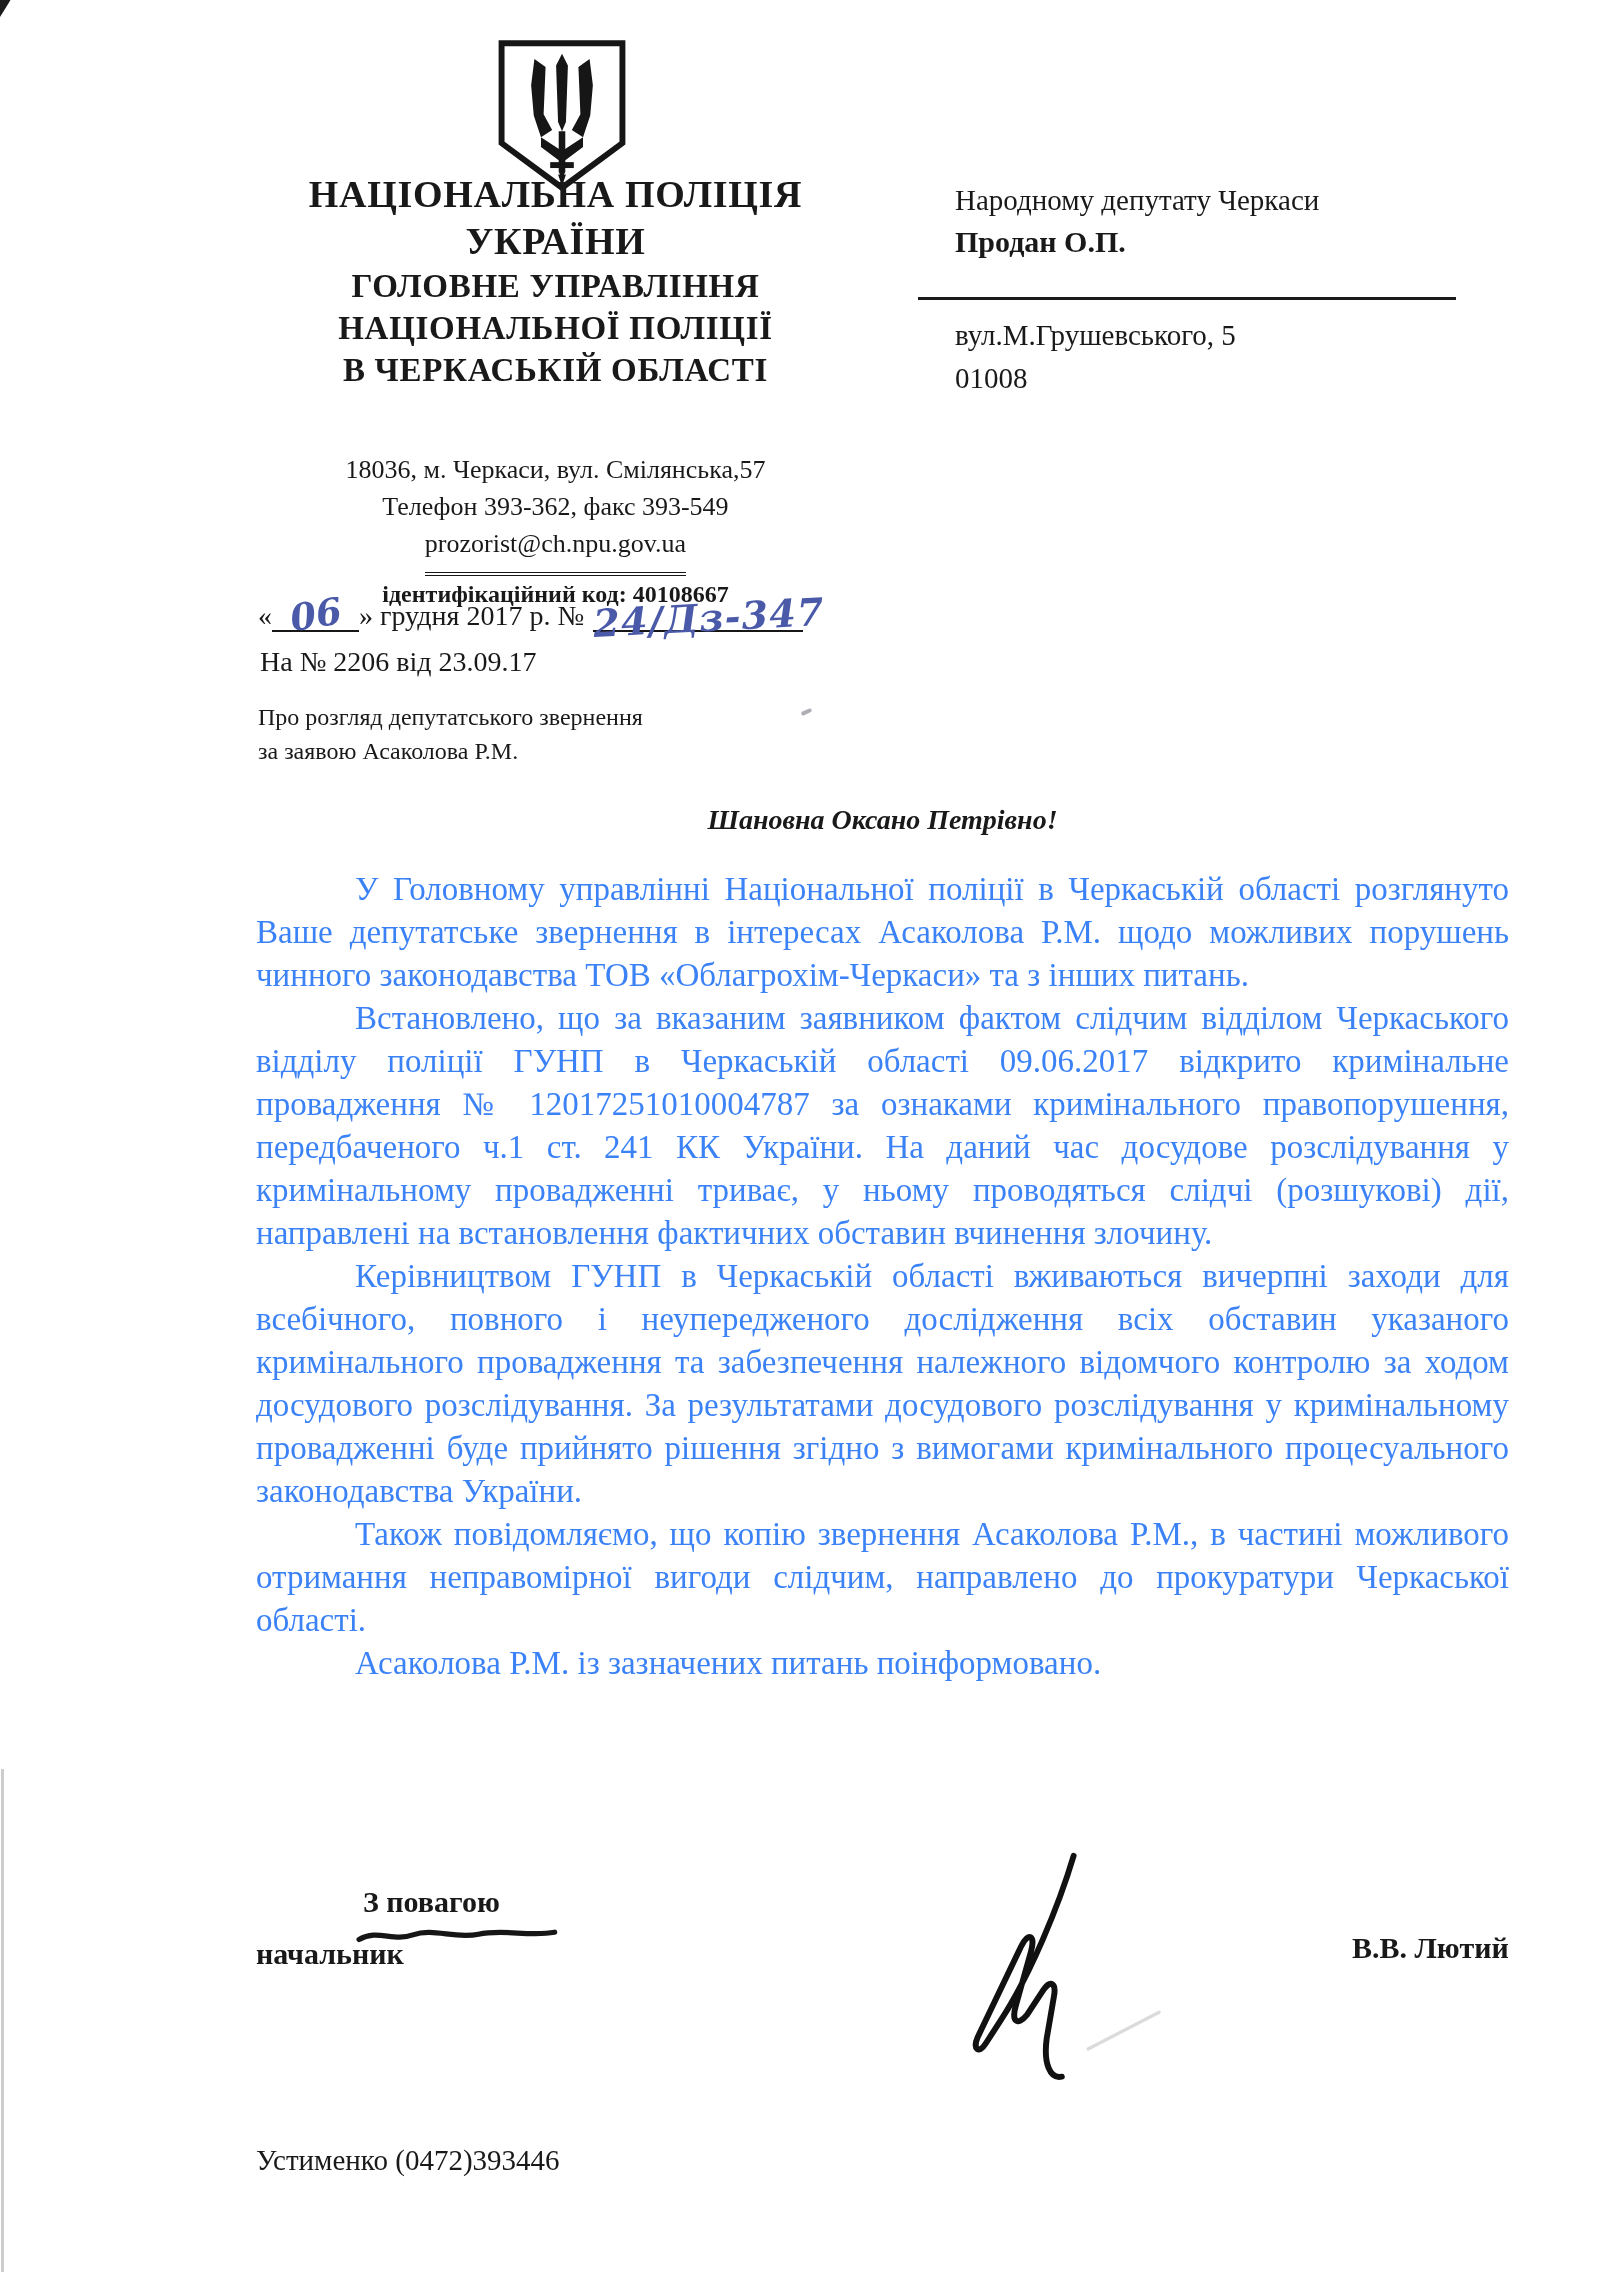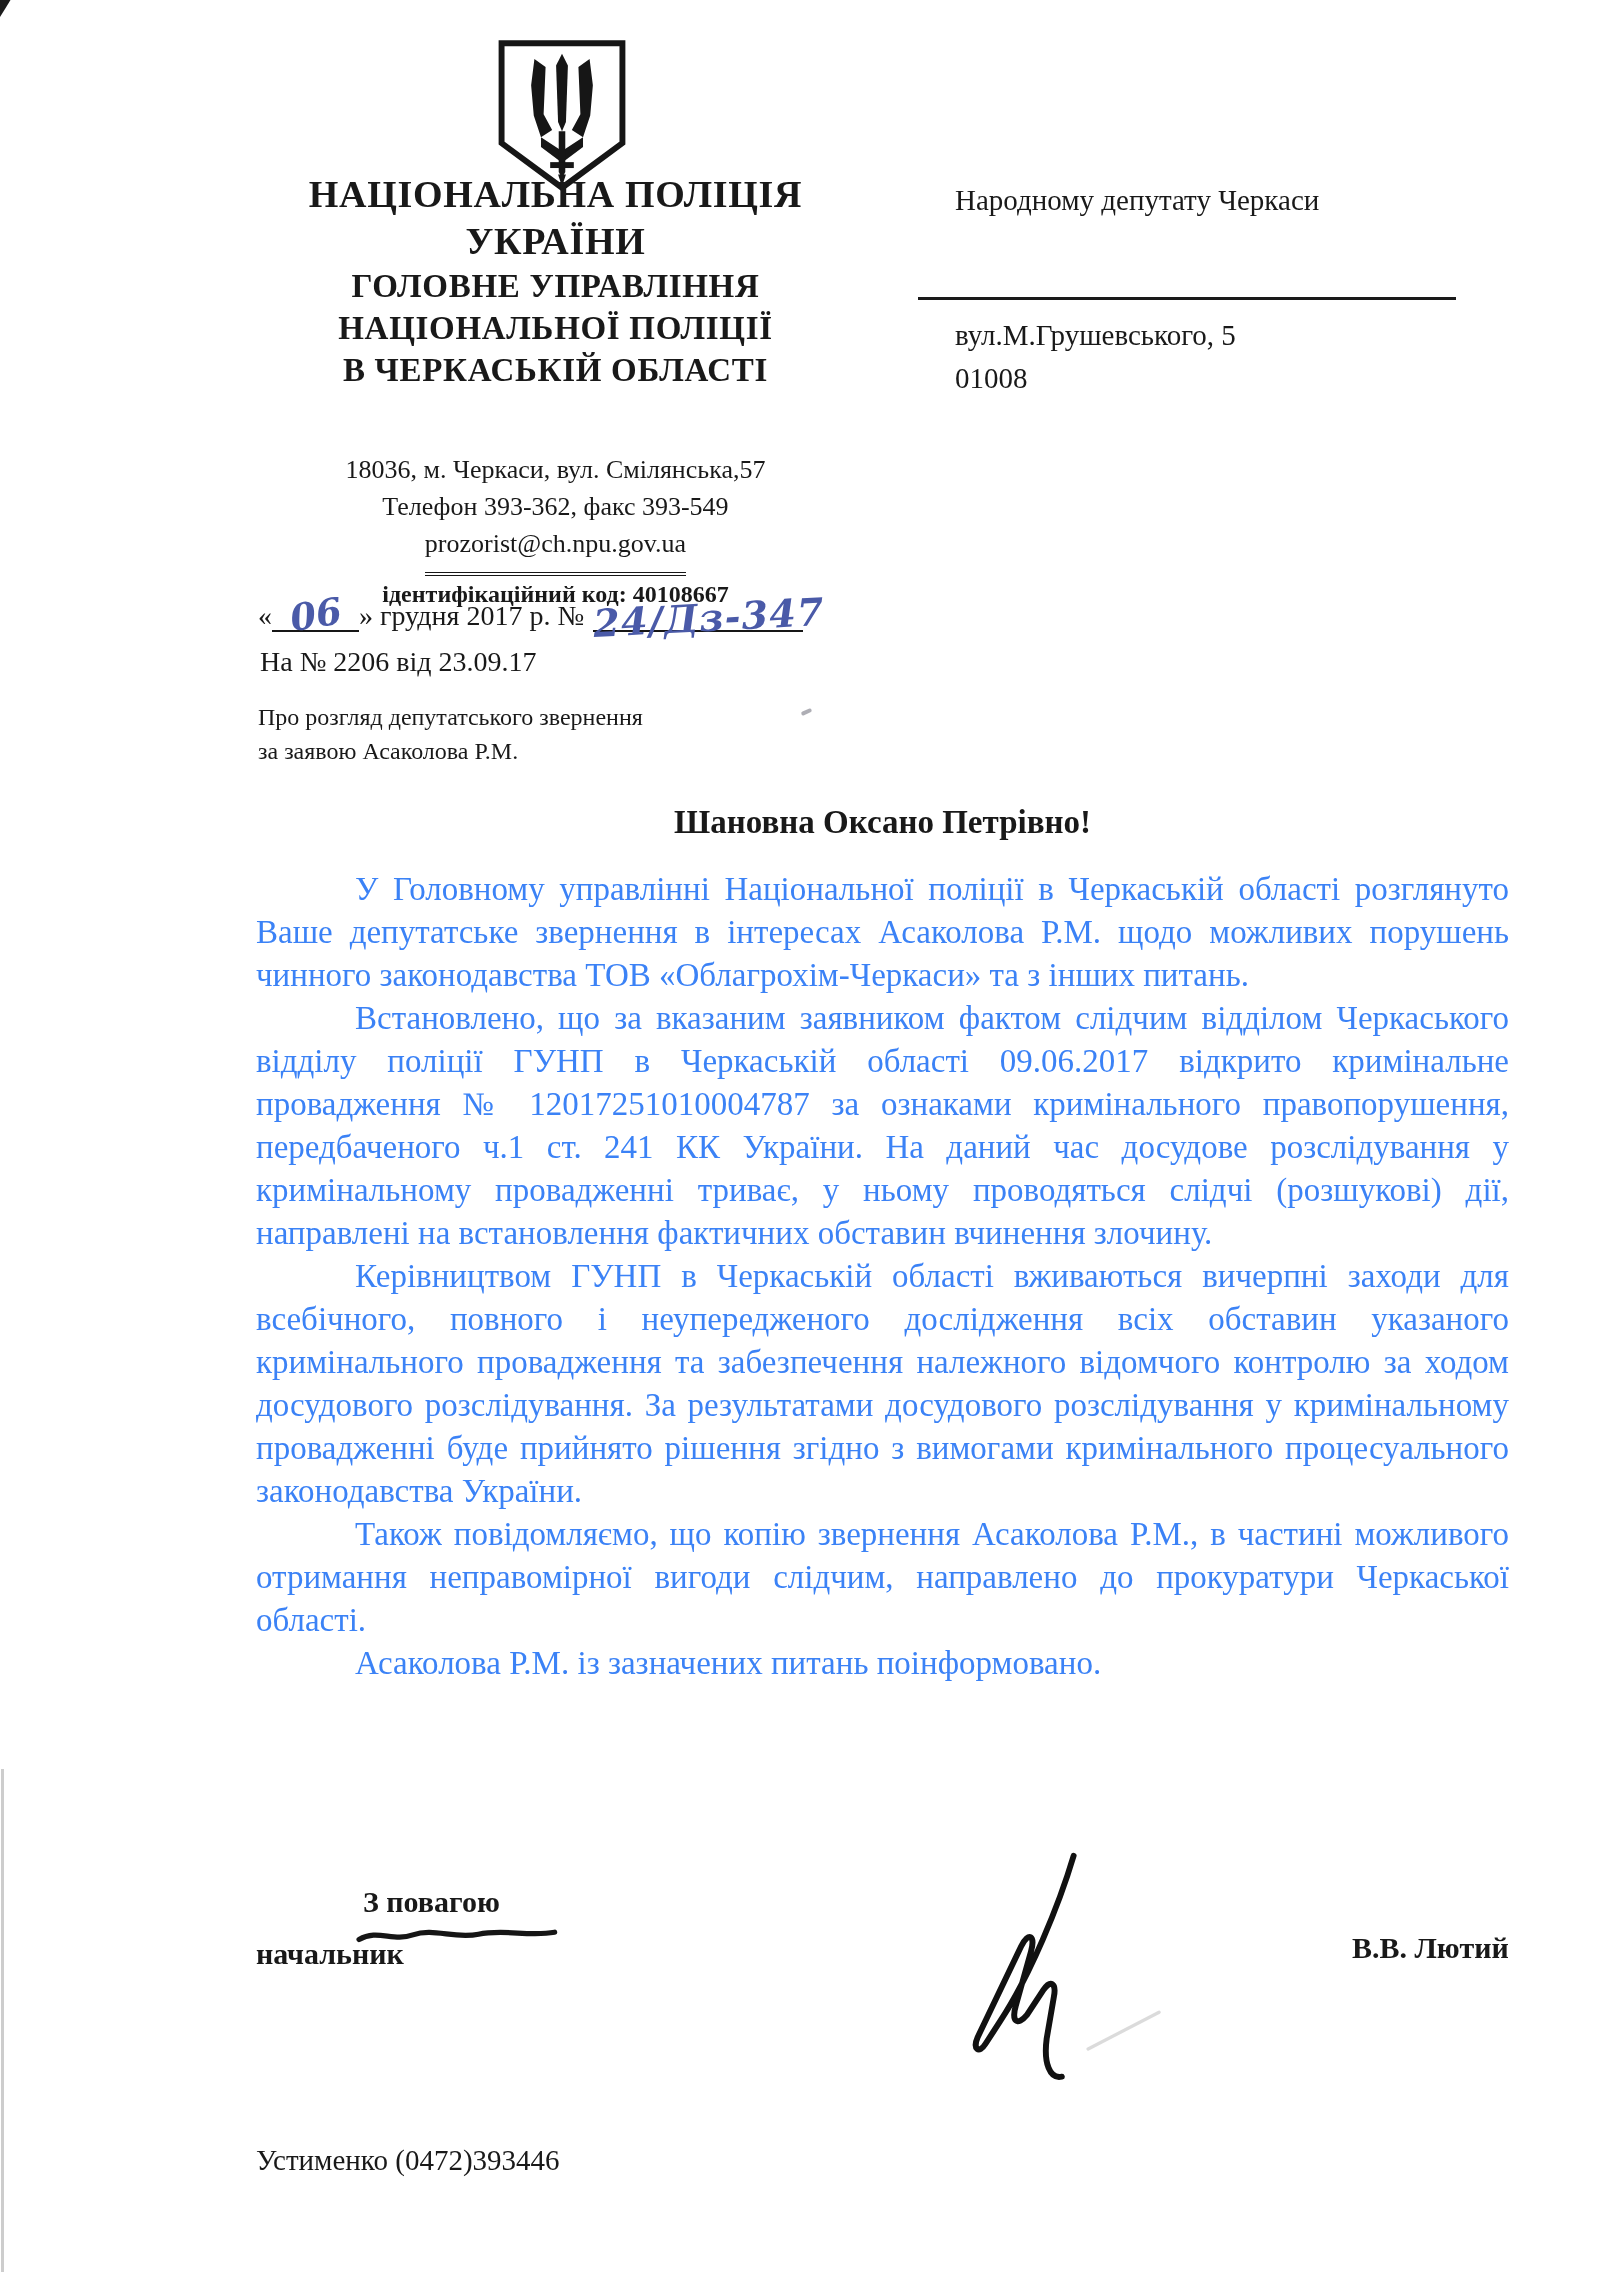--- a/index.html
+++ b/index.html
@@ -50,21 +50,21 @@
   .recipient-rule { left:918px; top:297px; width:538px; height:3.3px; background:#1a1a1a; }
   .recipient-addr { left:955px; top:314px; width:552px; }
   .recipient-addr div { font-size:29px; line-height:43px; }
 
   
   .subject { left:258px; top:700px; width:592px; }
   .subject div { font-size:24px; line-height:34px; }
 
   
   .salutation { left:256px; top:804px; width:1253px; text-align:center;
-                font-size:33px; font-weight:bold; }
+                font-size:28px; font-weight:bold; font-style:italic; }
 
   
   .body-text { left:256px; top:868px; width:1253px; }
   .body-text p { font-size:33px; line-height:43px; text-align:justify;
                  text-indent:99px; color:#3b82f6; }
 
   
   .closing { left:363px; top:1885px; font-size:30px; font-weight:bold; }
   .closing-wave { left:355px; top:1925px; width:205px; height:21px; }
   .post-title { left:256px; top:1937px; font-size:30px; font-weight:bold; }
@@ -109,20 +109,21 @@
   <div class="idcode-line">ідентифікаційний код: 40108667</div>
 </div>
 
 <div class="abs date-row">
   <span class="print">«</span><span class="hand-slot"><span class="hand hand-day">06</span></span><span class="print">» грудня 2017  р. №</span><span class="hand-slot-2"><span class="hand hand-num">24/Дз-347</span></span>
 </div>
 <div class="abs ref-line">На № 2206 від 23.09.17</div>
 
 <div class="abs recipient">
   <div class="recipient-line1">Народному депутату Черкаси</div>
+  <div class="recipient-name">Продан О.П.</div>
 </div>
 <div class="abs recipient-rule"></div>
 <div class="abs recipient-addr">
   <div>вул.М.Грушевського, 5</div>
   <div>01008</div>
 </div>
 
 <div class="abs subject">
   <div>Про розгляд депутатського звернення</div>
   <div>за заявою Асаколова Р.М.</div>

